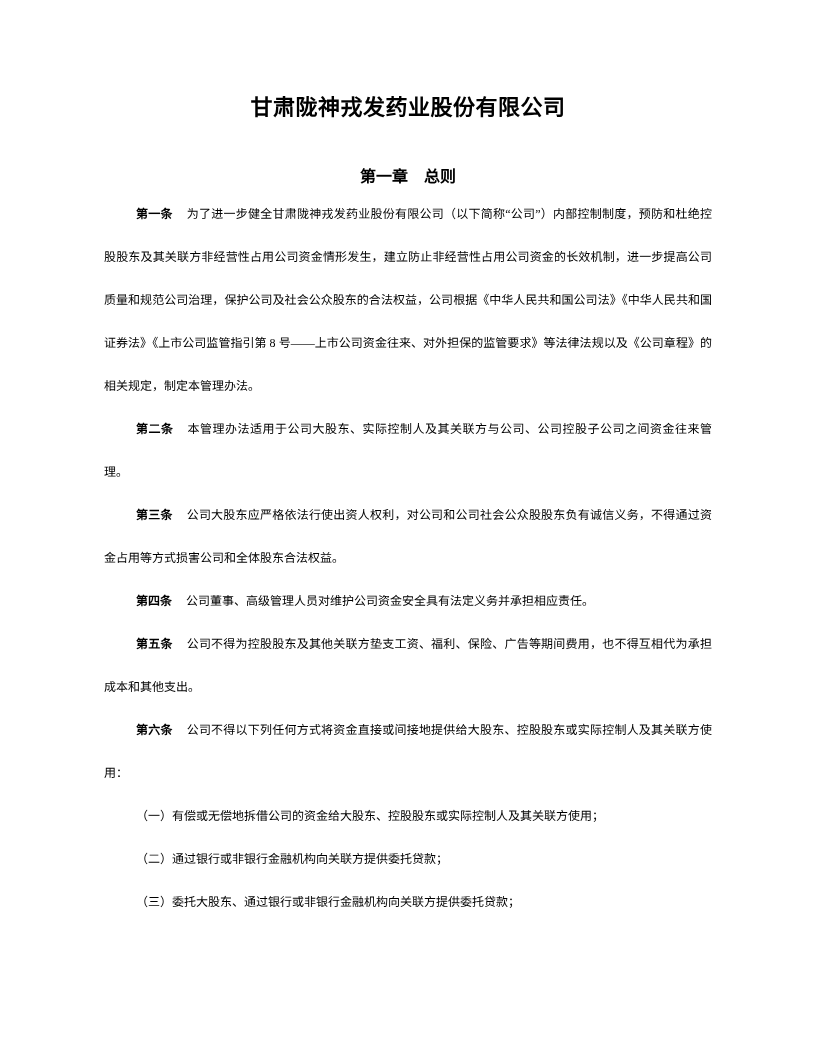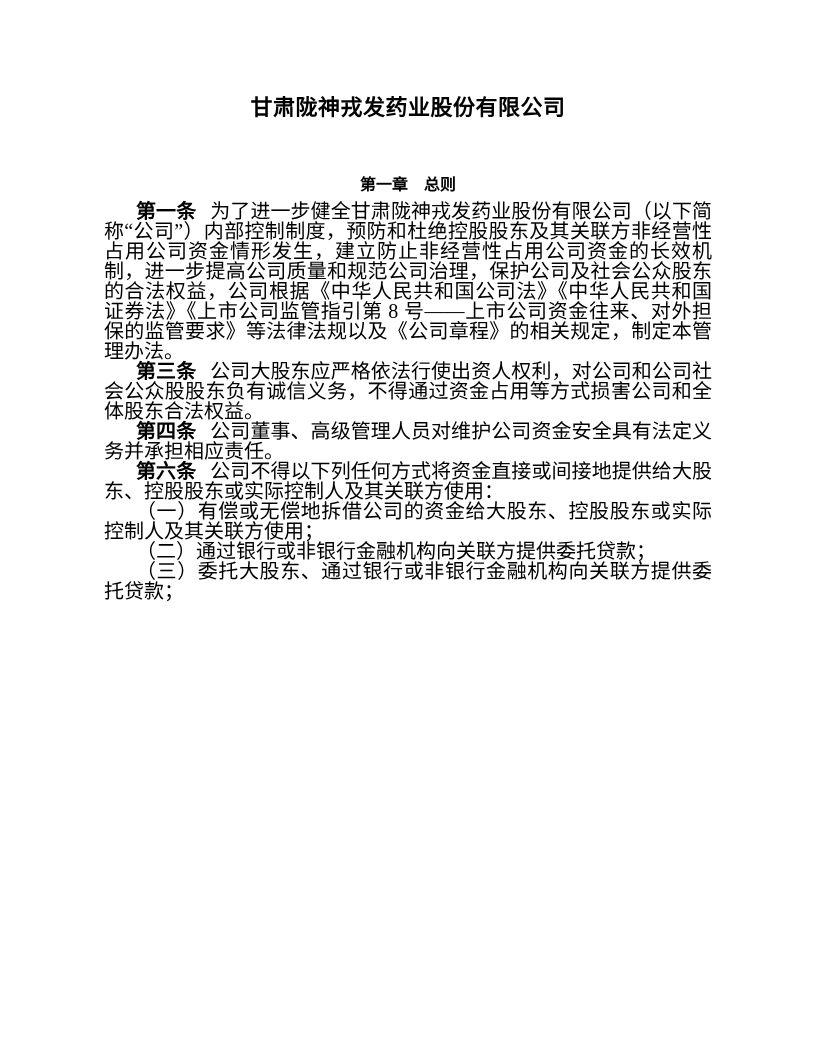--- a/index.html
+++ b/index.html
@@ -32,44 +32,46 @@
   .blocks p {
     margin: 0;
   }
   .blocks .chapter {
     font-size: 16px;
     font-weight: bold;
     text-align: center;
     line-height: 32px;
   }
   .blocks .chapter:first-child {
-    margin-top: 39px;
+    margin-top: 31px;
   }
   .blocks .article,
   .blocks .item {
-    font-size: 20px;
-    line-height: 20px;
+    font-size: 12px;
+    line-height: 43px;
     text-align: justify;
     text-indent: 32px;
   }
   .article-label {
     font-weight: bold;
     margin-right: 14px;
   }
 </style>
 </head>
 <body>
 
 <div class="page">
   <header>
     <h1 class="doc-title">甘肃陇神戎发药业股份有限公司</h1>
   </header>
   <main class="blocks">
       <p class="chapter">第一章　总则</p>
       <p class="article"><span class="article-label">第一条</span>为了进一步健全甘肃陇神戎发药业股份有限公司（以下简称“公司”）内部控制制度，预防和杜绝控股股东及其关联方非经营性占用公司资金情形发生，建立防止非经营性占用公司资金的长效机制，进一步提高公司质量和规范公司治理，保护公司及社会公众股东的合法权益，公司根据《中华人民共和国公司法》《中华人民共和国证券法》《上市公司监管指引第 8 号——上市公司资金往来、对外担保的监管要求》等法律法规以及《公司章程》的相关规定，制定本管理办法。</p>
+      <p class="article"><span class="article-label">第二条</span>本管理办法适用于公司大股东、实际控制人及其关联方与公司、公司控股子公司之间资金往来管理。</p>
       <p class="article"><span class="article-label">第三条</span>公司大股东应严格依法行使出资人权利，对公司和公司社会公众股股东负有诚信义务，不得通过资金占用等方式损害公司和全体股东合法权益。</p>
       <p class="article"><span class="article-label">第四条</span>公司董事、高级管理人员对维护公司资金安全具有法定义务并承担相应责任。</p>
+      <p class="article"><span class="article-label">第五条</span>公司不得为控股股东及其他关联方垫支工资、福利、保险、广告等期间费用，也不得互相代为承担成本和其他支出。</p>
       <p class="article"><span class="article-label">第六条</span>公司不得以下列任何方式将资金直接或间接地提供给大股东、控股股东或实际控制人及其关联方使用：</p>
       <p class="item">（一）有偿或无偿地拆借公司的资金给大股东、控股股东或实际控制人及其关联方使用；</p>
       <p class="item">（二）通过银行或非银行金融机构向关联方提供委托贷款；</p>
       <p class="item">（三）委托大股东、通过银行或非银行金融机构向关联方提供委托贷款；</p>
     </main>
 </div>
 
 </body></html>

